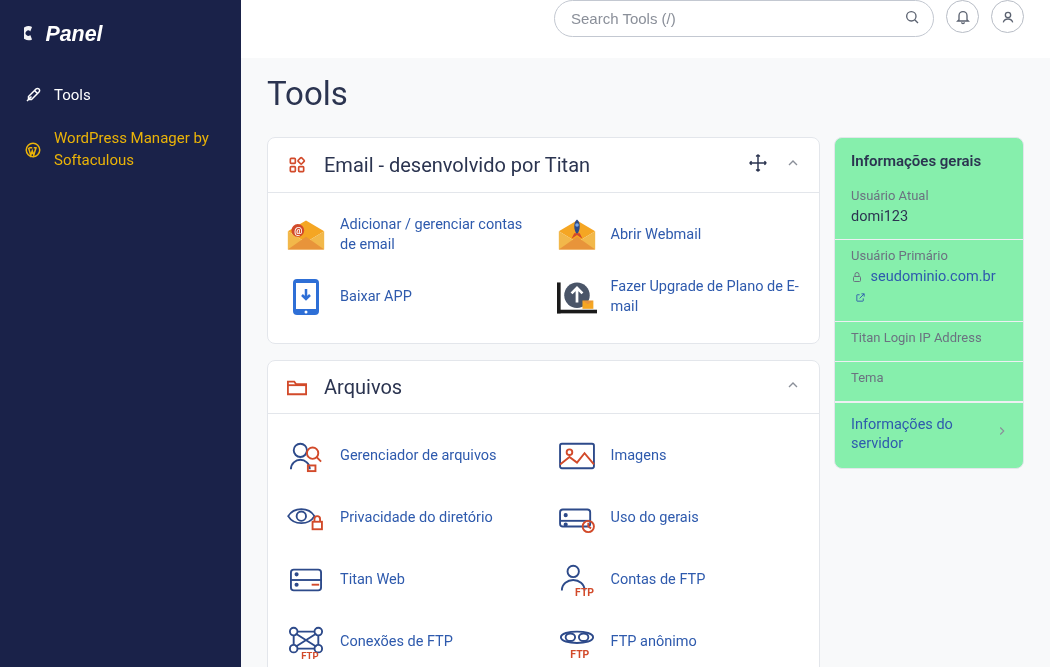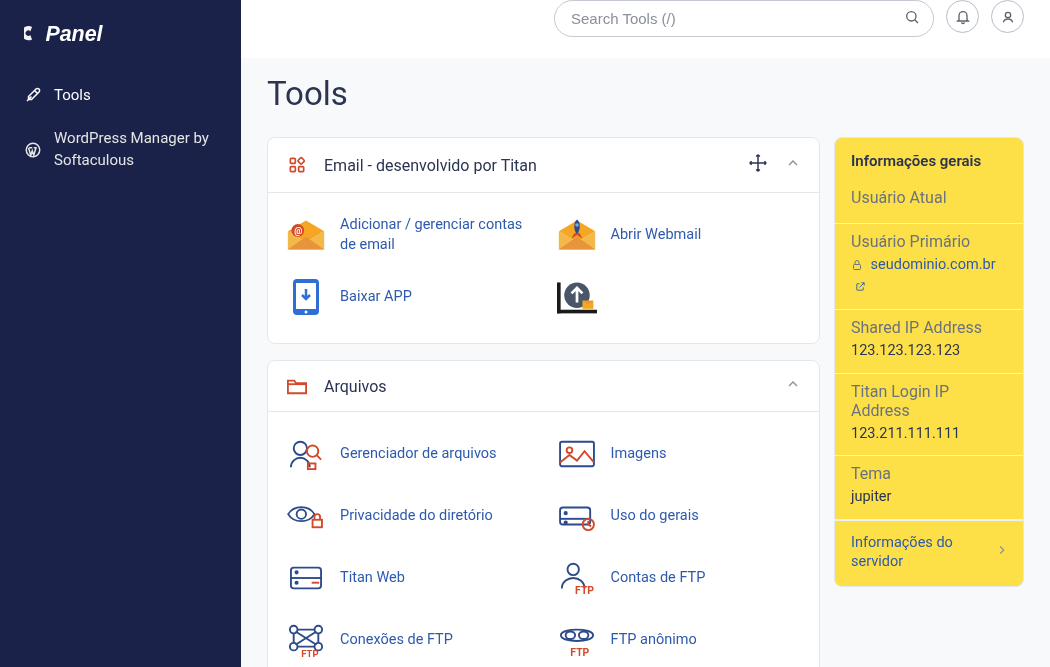--- a/index.html
+++ b/index.html
@@ -21,21 +21,21 @@
     }
     .logo {
       padding: 0 24px 22px 24px;
     }
     .logo svg { width: 116px; height: auto; }
     .nav-item {
       display: flex;
       align-items: center;
       gap: 12px;
       padding: 12px 24px;
-      color: #e5e5e5;
+      color: #eab308;
       font-size: 15px;
       cursor: pointer;
     }
     .nav-item.active {
       color: #fff;
     }
     .nav-item svg { width: 18px; height: 18px; flex-shrink: 0; }
     .nav-label-multi {
       line-height: 1.45;
     }
@@ -122,21 +122,21 @@
       gap: 16px;
       padding: 14px 18px;
       border-bottom: 1px solid #e3e6eb;
       position: relative;
     }
     .panel-header-icon {
       width: 22px; height: 22px;
       display: flex; align-items: center; justify-content: center;
     }
     .panel-title {
-      font-size: 16px;
+      font-size: 20px;
       color: #2b3450;
       flex: 1;
     }
     .drag-icon {
       color: #2b3450;
     }
     .chevron {
       color: #8a8f99;
       cursor: pointer;
     }
@@ -158,37 +158,37 @@
       display: flex; align-items: center; justify-content: center;
       flex-shrink: 0;
     }
     .tool-label {
       color: #2e5aad;
       font-size: 14.5px;
       line-height: 1.35;
     }
     
     .info-card {
-      background: #fde047;
+      background: #86efac;
       border: 1px solid #e3e6eb;
       border-radius: 8px;
       overflow: hidden;
     }
     .info-title {
       font-size: 15px;
       font-weight: 600;
       color: #2b3450;
       padding: 14px 16px 10px 16px;
     }
     .info-row {
       padding: 8px 16px 12px 16px;
       border-bottom: 1px solid #eef0f3;
     }
     .info-row:last-of-type { border-bottom: none; }
-    .info-label { font-size: 16px; color: #6b7280; margin-bottom: 4px; }
+    .info-label { font-size: 13px; color: #6b7280; margin-bottom: 4px; }
     .info-value { font-size: 14.5px; color: #2b3450; line-height: 1.35; }
     .info-value a { color: #2e5aad; text-decoration: none; }
     .lock-icon { display: inline-block; vertical-align: -2px; margin-right: 4px; color: #6b7280; }
     .ext-icon { display: inline-block; vertical-align: -1px; margin-left: 4px; color: #2e5aad; }
     .server-link {
       display: flex;
       align-items: center;
       justify-content: flex-end;
       padding: 12px 14px 14px 16px;
       color: #2e5aad;
@@ -318,20 +318,21 @@
               <span class="tool-icon">
                 <svg width="44" height="40" viewBox="0 0 44 40">
                     <rect x="0" y="34" width="44" height="4" fill="#1a1a1a"></rect>
                     <rect x="0" y="4" width="4" height="34" fill="#1a1a1a"></rect>
                     <circle cx="22" cy="18" r="14" fill="#4a5568"></circle>
                     <path d="M22 10 V26 M16 16 L22 10 L28 16" stroke="#fff" stroke-width="3" fill="none"></path>
                     <rect x="28" y="24" width="12" height="9" fill="#f5a623"></rect>
                     <path d="M28 24 L34 28 L40 24" fill="#e8943a"></path>
                   </svg>
               </span>
+              <span class="tool-label">Fazer Upgrade de Plano de E-mail</span>
             </div>
           </div>
         </section>
 
         <section class="panel">
           <div class="panel-header">
             <span class="panel-header-icon">
               <svg width="22" height="20" viewBox="0 0 24 22" fill="none" stroke="#d24a2a" stroke-width="2">
                   <path d="M2 5 h7 l2 3 h11 v11 H2 Z"></path>
                   <path d="M2 9 h20"></path>
@@ -441,54 +442,49 @@
         </section>
 
       </div>
 
       <aside class="right-col">
         <div class="info-card">
           <div class="info-title">Informações gerais</div>
 
           <div class="info-row">
             <div class="info-label">Usuário Atual</div>
+            <div class="info-value">domi123</div>
           </div>
 
           <div class="info-row">
             <div class="info-label">Usuário Primário</div>
             <div class="info-value">
               <span class="lock-icon">
                 <svg width="12" height="12" viewBox="0 0 24 24" fill="none" stroke="currentColor" stroke-width="2">
                     <rect x="5" y="11" width="14" height="10" rx="2"></rect>
                     <path d="M8 11V7a4 4 0 1 1 8 0v4"></path>
                   </svg>
               </span>
               <a href="#">seudominio.com.br</a>
               <span class="ext-icon">
                 <svg width="11" height="11" viewBox="0 0 24 24" fill="none" stroke="currentColor" stroke-width="2">
                     <path d="M14 4h6v6M20 4L10 14M18 14v5a1 1 0 0 1-1 1H5a1 1 0 0 1-1-1V7a1 1 0 0 1 1-1h5"></path>
                   </svg>
               </span>
             </div>
           </div>
 
-          <div class="info-row">
-            <div class="info-label">Shared IP Address</div>
-            <div class="info-value">123.123.123.123</div>
-          </div>
 
 
           <div class="info-row">
             <div class="info-label">Titan Login IP Address</div>
-            <div class="info-value">123.211.111.111</div>
           </div>
 
           <div class="info-row">
             <div class="info-label">Tema</div>
-            <div class="info-value">jupiter</div>
           </div>
 
           <div class="server-link">
             <span>Informações do servidor</span>
             <span class="chev">
               <svg width="14" height="14" viewBox="0 0 24 24" fill="none" stroke="currentColor" stroke-width="2">
                   <path d="M9 6l6 6-6 6"></path>
                 </svg>
             </span>
           </div>

